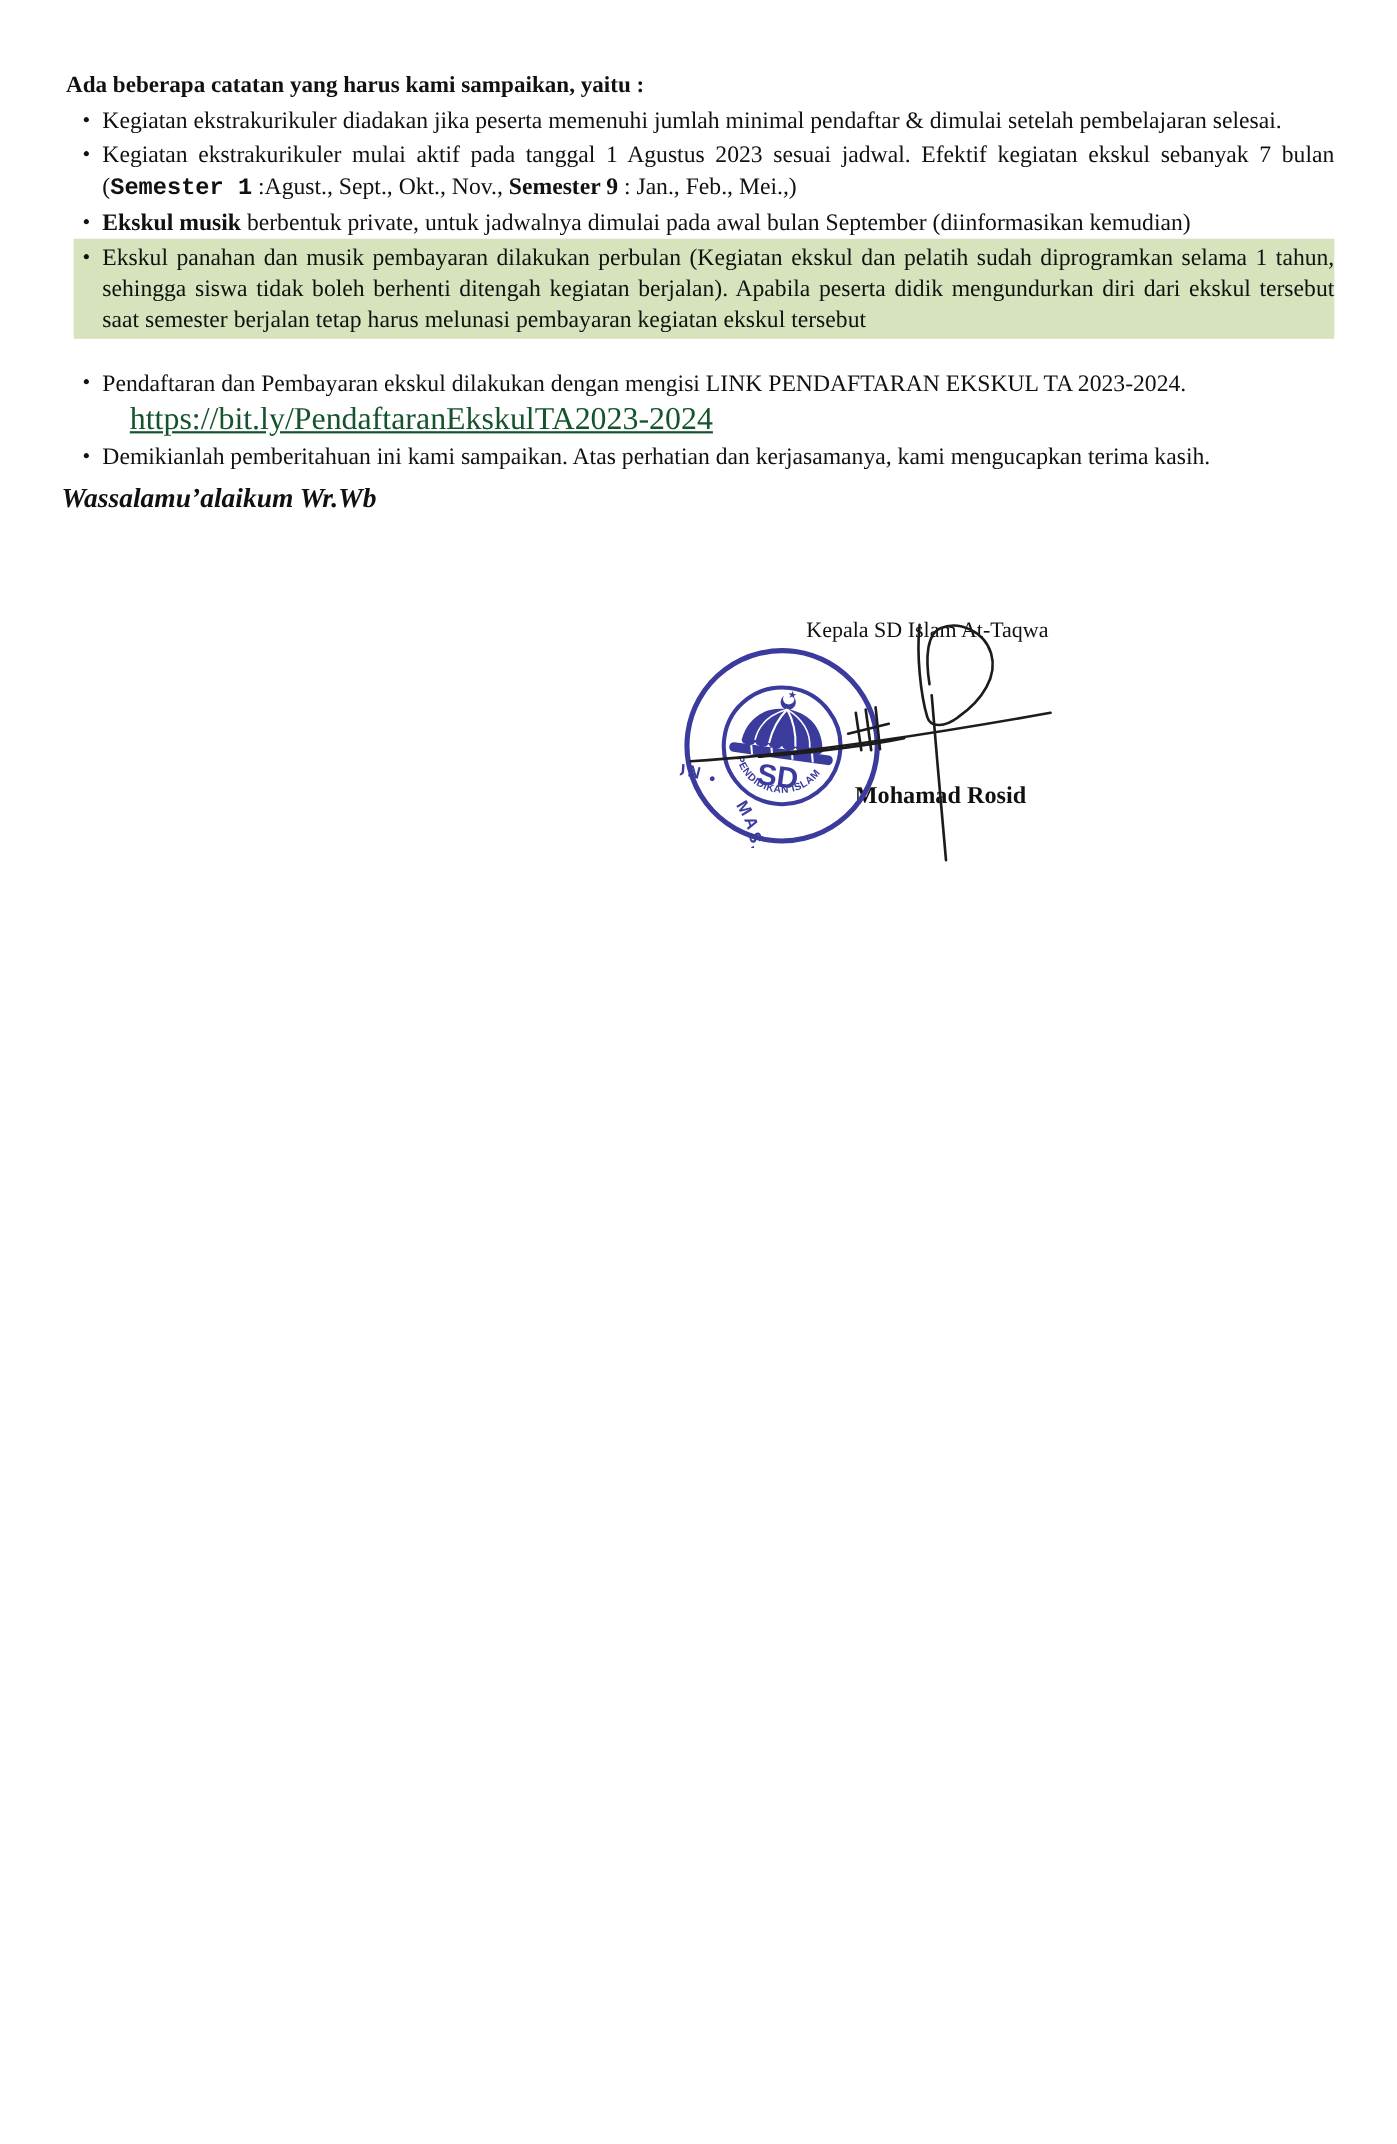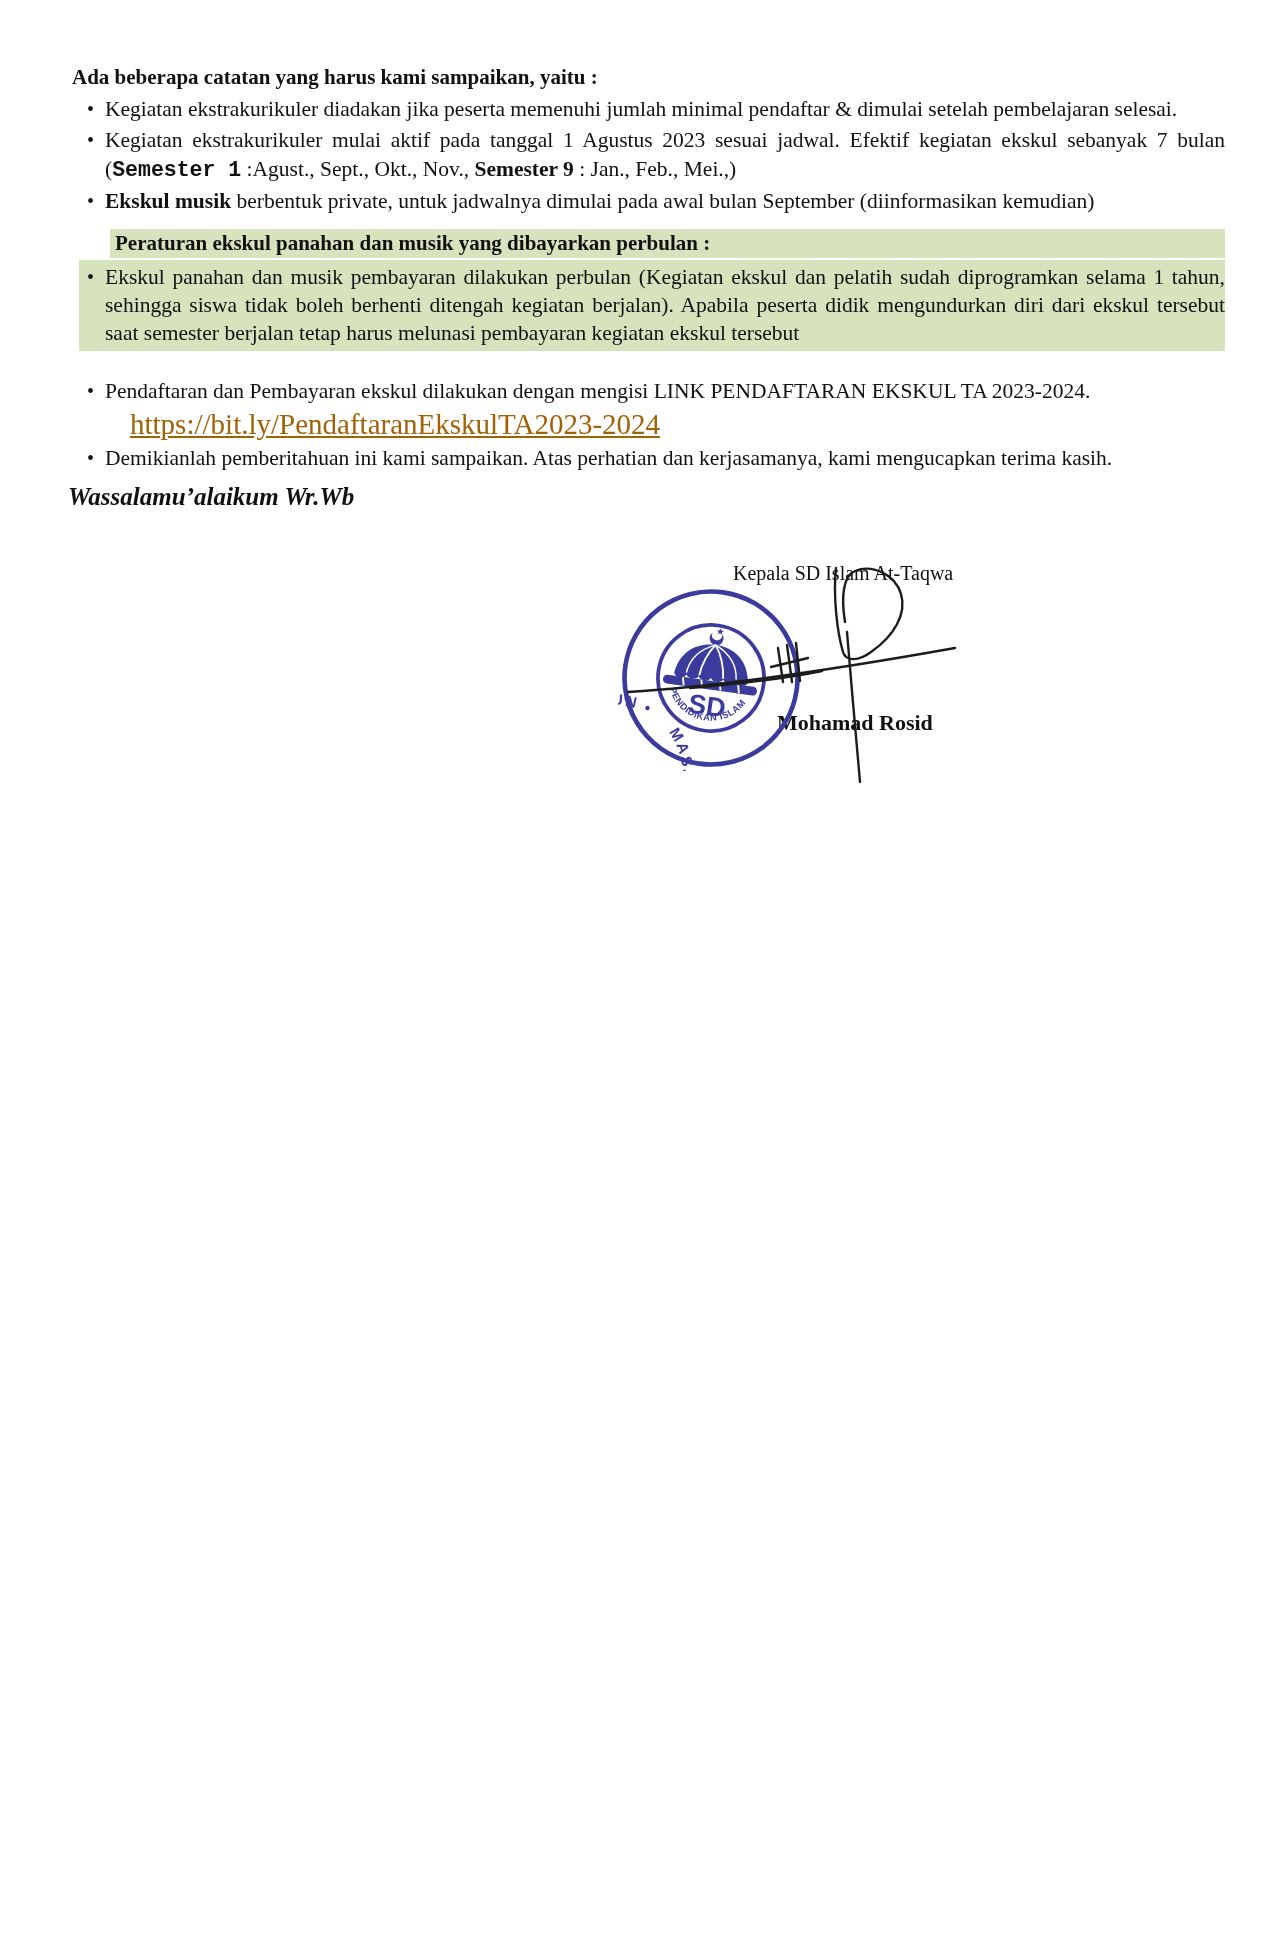--- a/index.html
+++ b/index.html
@@ -4,21 +4,21 @@
 <style>
   html,body{margin:0;padding:0;}
   body{
     width:1270px;height:1949px;
     background:#ffffff;
     position:relative;
     font-family:"Liberation Serif",serif;
     color:#111;
     overflow:hidden;
   }
-  .doc{position:absolute;left:72px;top:64px;width:1153px;}
+  .doc{position:absolute;left:60px;top:64px;width:1153px;}
   .doc-title{font-weight:bold;font-size:21px;line-height:26px;white-space:nowrap;}
   .bullets{margin-top:5px;}
   .brow{display:flex;margin-top:2px;}
   .bmark{flex:0 0 33px;padding-left:15px;box-sizing:border-box;font-size:20px;line-height:29px;}
   .btext{flex:1;font-size:21.5px;line-height:29px;text-align:justify;text-align-last:left;}
   .hl-head{margin:13px 0 2px 38px;font-weight:bold;font-size:21px;line-height:29px;padding-left:5px;}
   .hl-row{display:flex;margin-left:7px;padding:3px 0 4px 0;}
   .hl-row .bmark{flex:0 0 26px;padding-left:8px;}
   .hl-row .btext{line-height:28px;}
   .sec2{margin-top:26px;}
@@ -48,34 +48,33 @@
       <span class="bmark">•</span>
       <div class="btext"><span>Kegiatan ekstrakurikuler mulai aktif pada tanggal 1 Agustus 2023 sesuai jadwal. Efektif kegiatan ekskul sebanyak 7 bulan (</span><span style="font-weight: bold; font-family: Liberation Mono, monospace;">Semester 1</span><span> :Agust., Sept., Okt., Nov., </span><span style="font-weight: bold;">Semester 9</span><span> : Jan., Feb., Mei.,)</span></div>
     </div>
     <div class="brow">
       <span class="bmark">•</span>
       <div class="btext"><span style="font-weight: bold;">Ekskul musik</span><span> berbentuk private, untuk jadwalnya dimulai pada awal bulan September (diinformasikan kemudian)</span></div>
     </div>
   </div>
 
   <div>
-    <div class="hl-head hl-bg" style="background: rgb(214, 227, 188);">Peraturan ekskul panahan dan musik yang dibayarkan perbulan :</div>
     <div class="hl-row hl-bg" style="background: rgb(214, 227, 188);">
       <span class="bmark">•</span>
       <div class="btext"><span>Ekskul panahan dan musik pembayaran dilakukan perbulan (Kegiatan ekskul dan pelatih sudah diprogramkan selama 1 tahun, sehingga siswa tidak boleh berhenti ditengah kegiatan berjalan). Apabila peserta didik mengundurkan diri dari ekskul tersebut saat semester berjalan tetap harus melunasi pembayaran kegiatan ekskul tersebut</span></div>
     </div>
   </div>
 
   <div class="sec2">
     <div class="brow">
       <span class="bmark">•</span>
       <div class="btext"><span>Pendaftaran dan Pembayaran ekskul dilakukan dengan mengisi </span><span style="font-weight: normal;">LINK PENDAFTARAN EKSKUL TA 2023-2024</span><span>.</span></div>
     </div>
     <div class="linkline">
-      <a id="reg-link" style="color: #a16207;">https://bit.ly/PendaftaranEkskulTA2023-2024</a>
+      <a id="reg-link" style="color: #14532d;">https://bit.ly/PendaftaranEkskulTA2023-2024</a>
     </div>
     <div class="brow">
       <span class="bmark">•</span>
       <div class="btext">
         <div class="nowrap">Demikianlah pemberitahuan ini kami sampaikan. Atas perhatian dan kerjasamanya, kami mengucapkan terima kasih.</div>
       </div>
     </div>
   </div>
 
   <div class="salam">Wassalamu’alaikum Wr.Wb</div>

